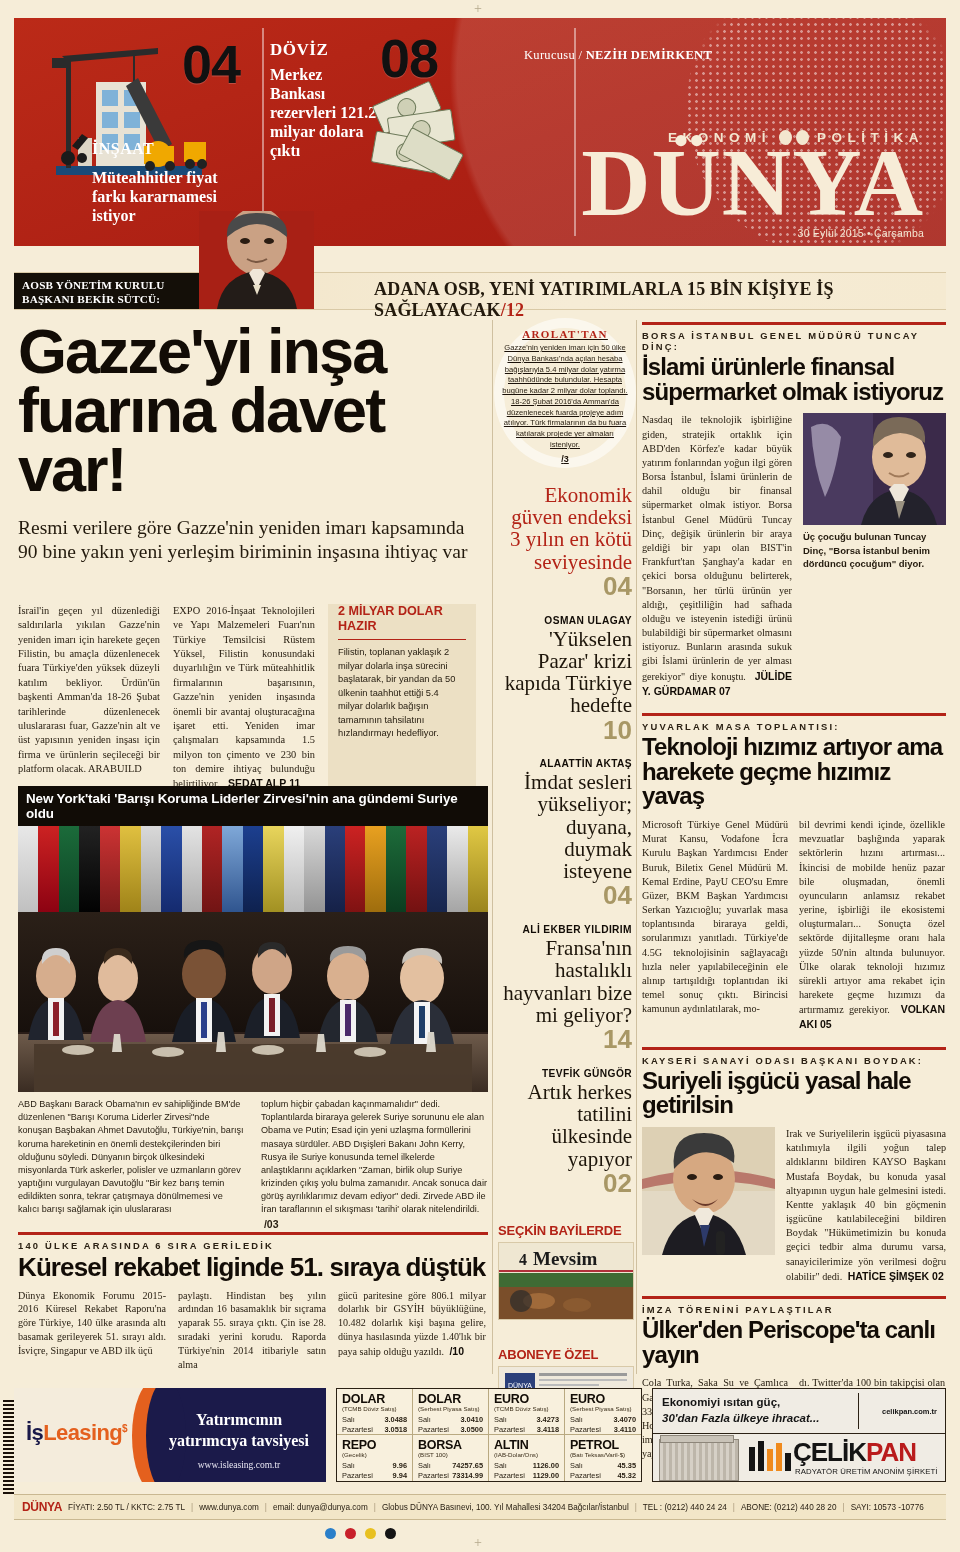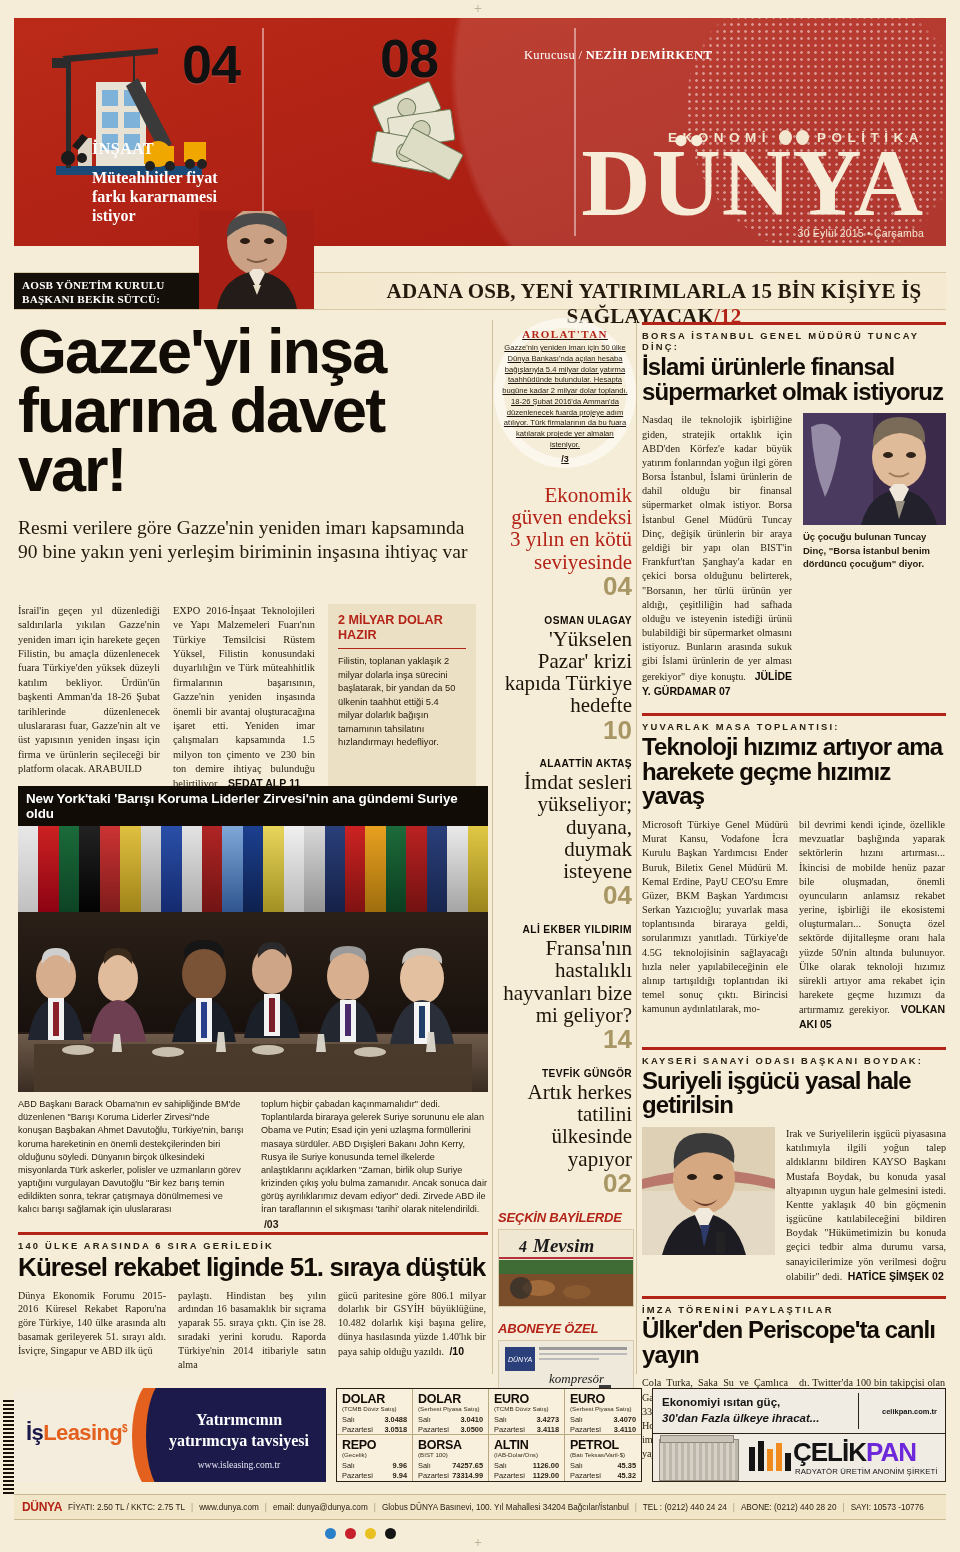--- a/index.html
+++ b/index.html
@@ -84,22 +84,22 @@
   }
   .aosb-black{
     position:absolute;left:0;top:0;width:185px;height:36px;background:#140f08;color:#fff;
     font-family:"Liberation Serif", serif;font-weight:bold;font-size:11.2px;line-height:1.25;
     padding:5px 8px;box-sizing:border-box;letter-spacing:.2px;
   }
   .aosb-photo{
     position:absolute;left:185px;top:-62px;width:115px;height:98px;overflow:hidden;
   }
   .aosb-head{
-    position:absolute;left:360px;top:6px;width:560px;text-align:center;
-    font-family:"Liberation Serif", serif;font-weight:bold;font-size:21px;color:#231a0d;
+    position:absolute;left:360px;top:6px;width:560px;
+    font-family:"Liberation Serif", serif;font-weight:bold;font-size:18px;color:#231a0d;
     letter-spacing:.2px;
   }
   .aosb-head .pg{color:#b32317;}
 
   
   .vrule{position:absolute;width:1px;background:#cfc0a0;}
 
   
   .lead{position:absolute;left:18px;top:322px;width:470px;}
   .lead h1{
@@ -109,21 +109,21 @@
   .lead-sub{
     margin-top:16px;font-family:"Liberation Serif", serif;font-size:19.5px;line-height:1.24;
     color:#231a0d;
   }
   .lead-body{position:absolute;left:18px;top:604px;width:470px;display:flex;gap:13px;}
   .lead-col{width:142px;font-family:"Liberation Serif", serif;font-size:10.4px;line-height:1.38;
     text-align:justify;color:#241b0e;}
   .byline{font-family:"Liberation Sans", sans-serif;font-weight:bold;font-size:10.5px;color:#120c06;}
   .byline .pg{color:#120c06;}
   .boxnote{
-    width:148px;background:#ece0c4;padding:9px 10px;box-sizing:border-box;
+    width:148px;background:#ece0c4;padding:0 10px;box-sizing:border-box;
     position:relative;
   }
   .boxnote .bt{
     font-family:"Liberation Sans", sans-serif;font-weight:bold;font-size:12.6px;line-height:1.2;
     color:#b32317;padding-bottom:5px;border-bottom:1.6px solid #b32317;margin-bottom:6px;
   }
   .boxnote .bb{font-family:"Liberation Sans", sans-serif;font-size:9.3px;line-height:1.45;color:#241b0e;}
 
   
   .photoblk{position:absolute;left:18px;top:786px;width:470px;}
@@ -172,21 +172,21 @@
     font-family:"Liberation Sans", sans-serif;font-weight:bold;font-size:10.2px;
     letter-spacing:.4px;color:#120c06;margin-bottom:2px;
   }
   .ct-title{
     font-family:"Liberation Serif", serif;font-size:21px;line-height:1.06;color:#1d150a;
   }
   .ct-pg{
     font-family:"Liberation Sans", sans-serif;font-weight:bold;font-size:26px;color:#a89765;
     line-height:.95;margin-top:1px;
   }
-  .adslot{margin-top:14px;font-style:italic;}
+  .adslot{margin-top:27px;}
   .adlabel{
     font-family:"Liberation Sans", sans-serif;font-weight:bold;font-size:13px;color:#b32317;
     letter-spacing:-.2px;margin-bottom:4px;
   }
   .admag{width:134px;height:76px;position:relative;overflow:hidden;border:1px solid #d8c9a8;}
   .admag2{width:134px;height:84px;position:relative;overflow:hidden;border:1px solid #d8c9a8;}
 
   
   .right{position:absolute;left:642px;top:322px;width:304px;}
   .rsec{margin-bottom:0;}
@@ -246,21 +246,21 @@
   .cp-l1{position:absolute;left:9px;top:7px;font-family:"Liberation Sans", sans-serif;font-weight:bold;font-size:11.5px;color:#141414;}
   .cp-l2{position:absolute;left:9px;top:23px;font-family:"Liberation Sans", sans-serif;font-weight:bold;font-style:italic;font-size:11.5px;color:#141414;}
   .cp-url{position:absolute;right:8px;top:18px;font-family:"Liberation Sans", sans-serif;font-weight:bold;font-size:7.5px;color:#141414;}
   .cp-sep{position:absolute;right:86px;top:4px;width:1px;height:36px;background:#2b2114;}
   .cp-rad{position:absolute;left:6px;top:50px;width:78px;height:40px;background:
     repeating-linear-gradient(90deg,#d6d0c6 0 3px,#bdb6aa 3px 6px);border:1px solid #8d867a;}
   .cp-rad:before{content:"";position:absolute;left:0;top:-5px;width:72px;height:6px;background:#c9c3b8;border:1px solid #8d867a;}
   .cp-bars{position:absolute;left:96px;top:52px;display:flex;align-items:flex-end;gap:3px;}
   .cp-bars i{display:block;width:6px;background:#141414;}
   .cp-name{position:absolute;left:140px;top:48px;font-family:"Liberation Sans", sans-serif;font-weight:bold;font-size:26px;color:#141414;letter-spacing:-1px;}
-  .cp-name .o{color:#6d28d9;}
+  .cp-name .o{color:#b91c1c;}
   .cp-tag{position:absolute;left:142px;top:78px;font-family:"Liberation Sans", sans-serif;font-size:7.8px;color:#141414;letter-spacing:.1px;}
 
   
   .footer{
     position:absolute;left:14px;top:1494px;width:932px;height:26px;
     background:#f2e6c8;border-top:1px solid #c9b891;border-bottom:1px solid #c9b891;
     display:flex;align-items:center;padding:0 8px;box-sizing:border-box;gap:6px;
     font-family:"Liberation Sans", sans-serif;font-size:8.2px;color:#241b0e;
   }
   .footer .fd{font-weight:bold;font-size:12px;color:#b32317;letter-spacing:-.3px;}
@@ -319,20 +319,24 @@
     </svg>
 
     <div class="promo" style="left:168px;top:22px;">
       <div class="promo-num">04</div>
     </div>
     <div class="promo" style="left:78px;top:122px;width:160px;">
       <div class="promo-kicker">İNŞAAT</div>
       <div class="promo-text" style="margin-top:11px;">Müteahhitler fiyat farkı kararnamesi istiyor</div>
     </div>
 
+    <div class="promo" style="left:256px;top:22px;width:110px;">
+      <div class="promo-kicker" style="font-size:17px;">DÖVİZ</div>
+      <div class="promo-text" style="margin-top:6px;">Merkez Bankası rezervleri 121.2 milyar dolara çıktı</div>
+    </div>
     <div class="promo" style="left:366px;top:16px;">
       <div class="promo-num">08</div>
     </div>
 
     <svg class="money" viewBox="0 0 130 110">
       <g transform="rotate(-24 65 55)">
         <rect x="34" y="10" width="62" height="30" rx="2" fill="#e8e6d2" stroke="#6d7a5a"></rect>
         <circle cx="65" cy="25" r="9" fill="#cfd0b6" stroke="#6d7a5a"></circle>
       </g>
       <g transform="rotate(-8 65 55)">

